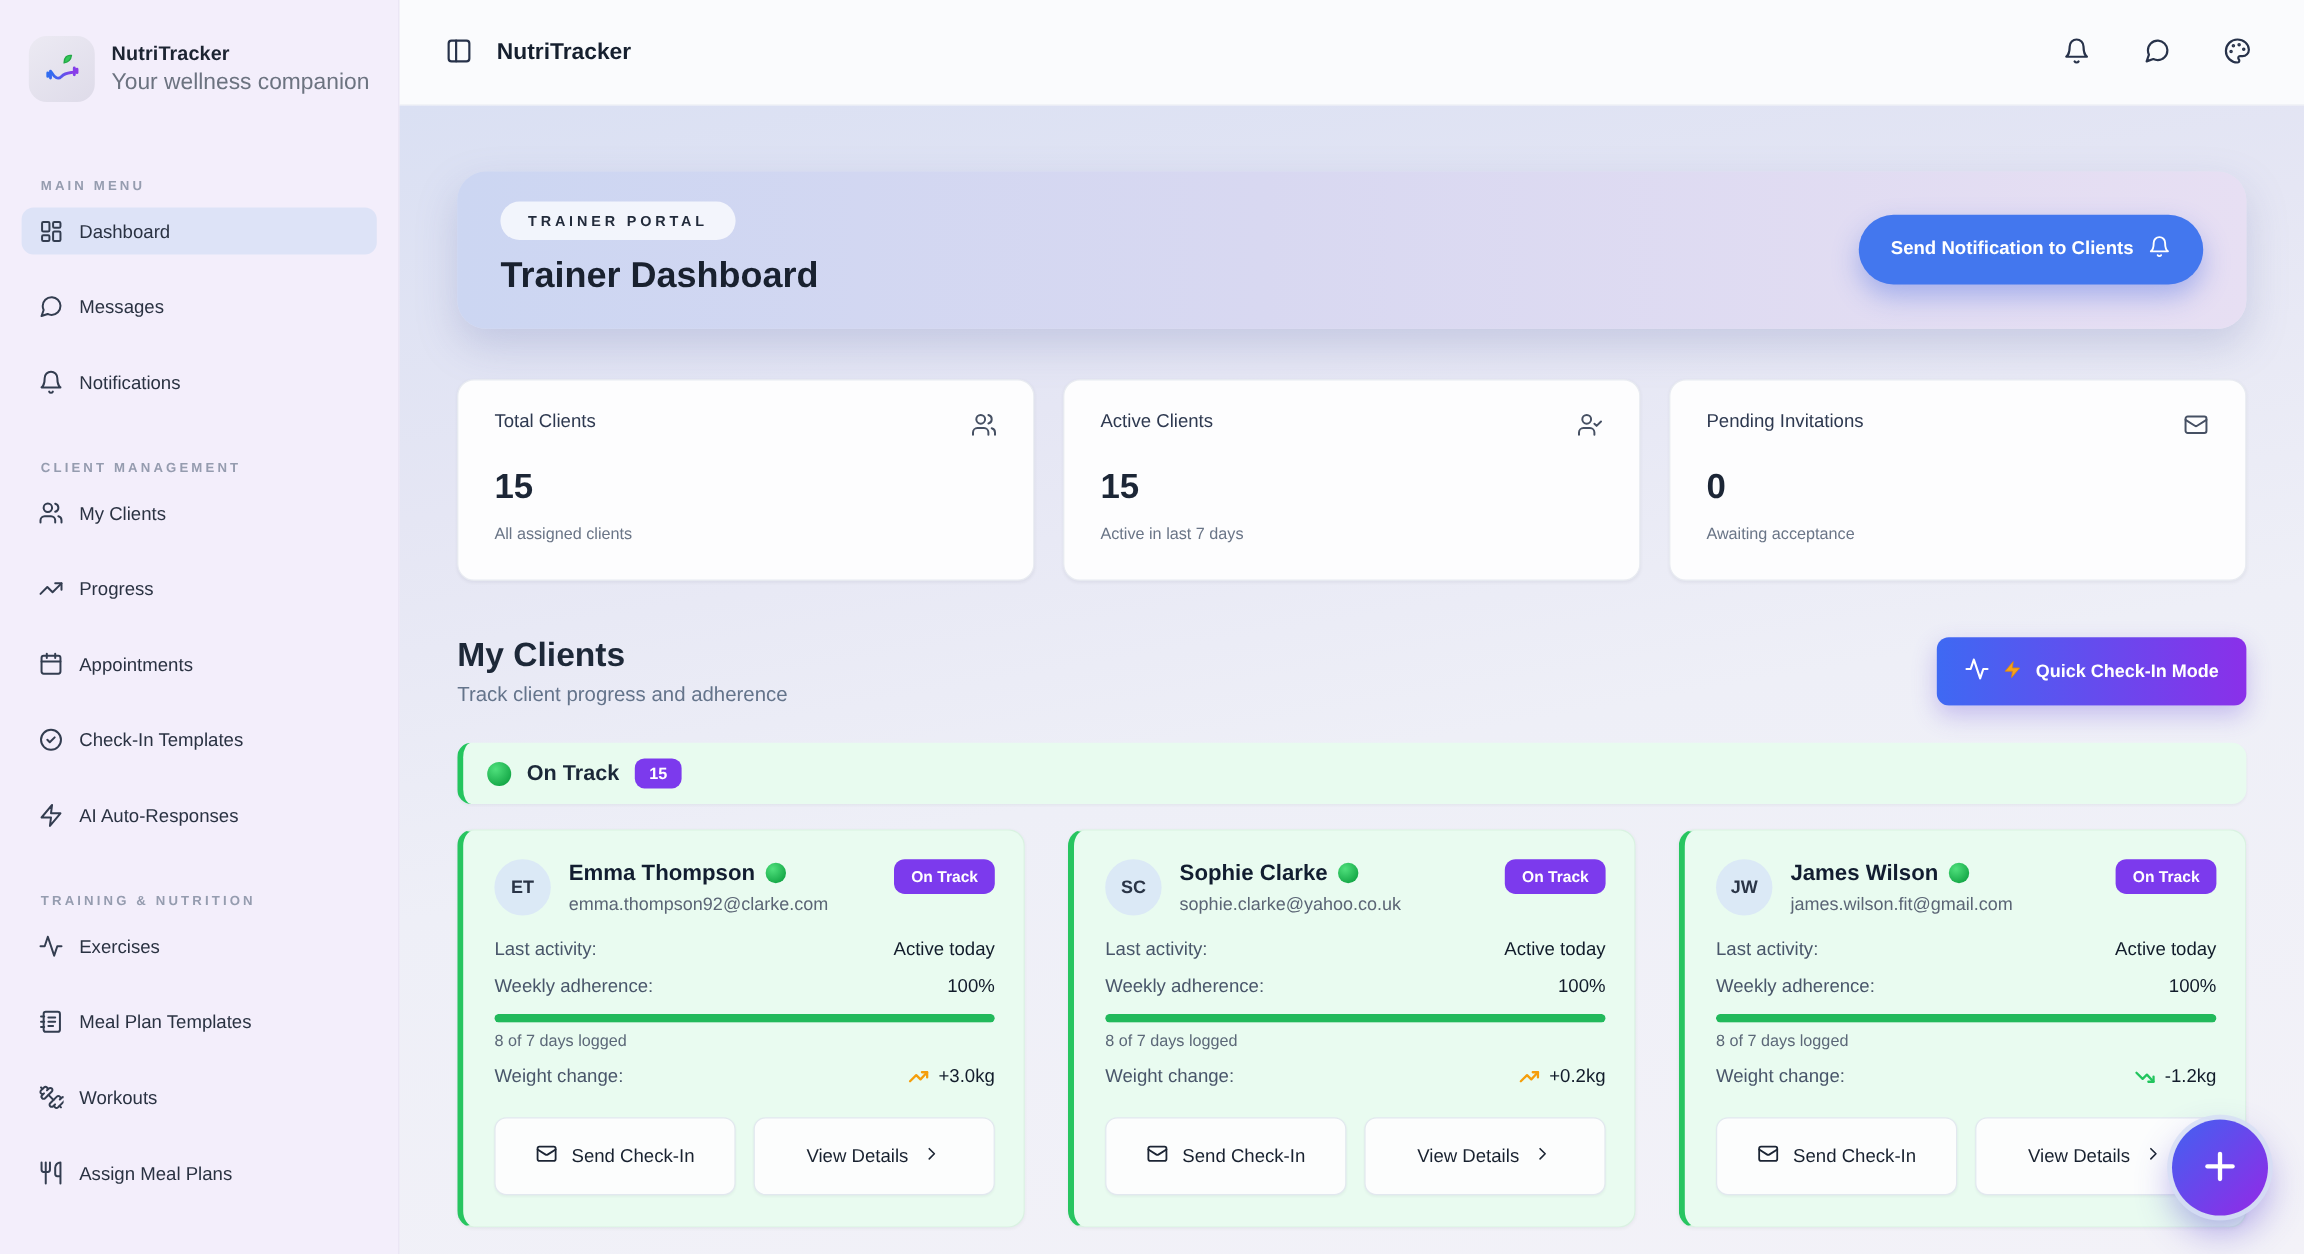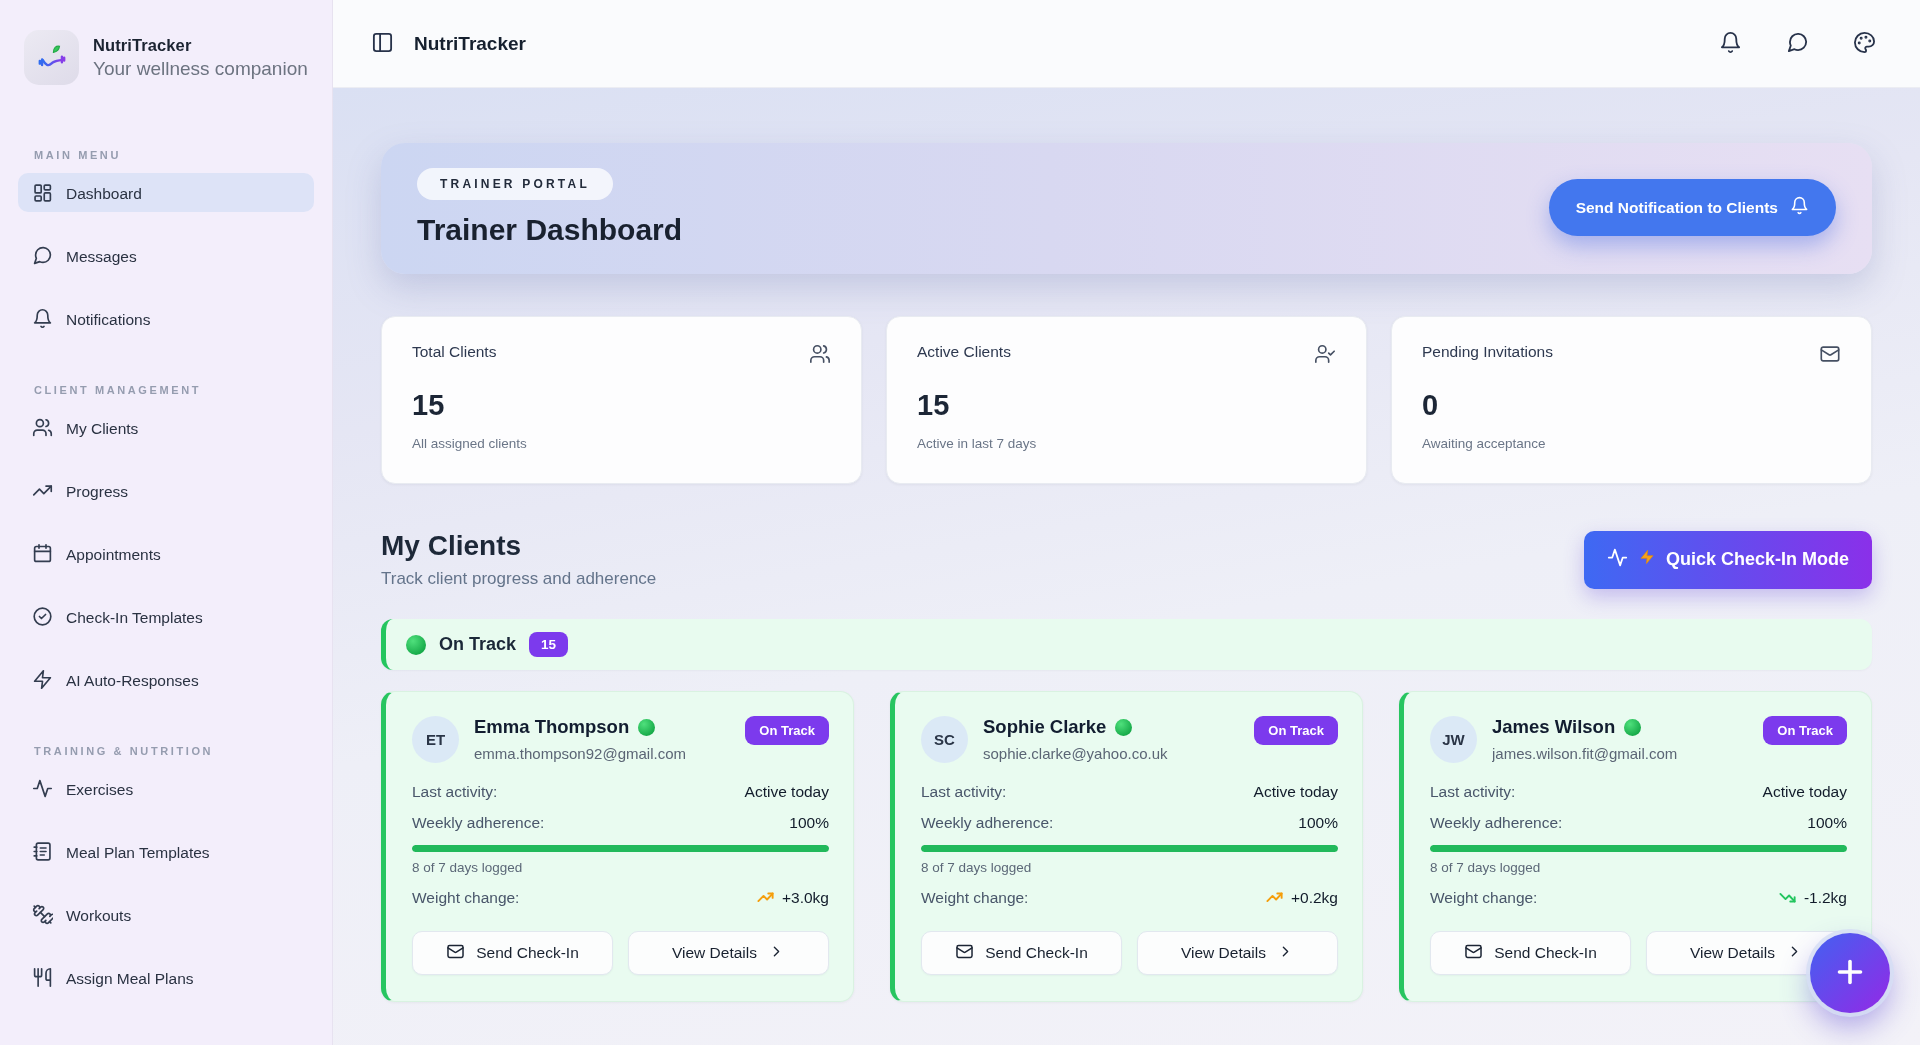--- a/index.html
+++ b/index.html
@@ -107,21 +107,21 @@
   .stat-sub { font-size: 13.5px; color: #6a7587; }
 
   
   .section-head { display: flex; align-items: center; justify-content: space-between; margin-bottom: 30px; }
   .section-title { font-size: 28px; font-weight: 800; color: #1d2838; }
   .section-sub { font-size: 17px; color: #64748b; margin-top: 7px; }
   .quick-btn {
     display: flex; align-items: center; gap: 11px;
     background: linear-gradient(90deg, #3e69f3 0%, #8a30e9 100%);
     border: none; border-radius: 10px; cursor: pointer;
-    color: #fff; font-family: inherit; font-size: 18px; font-weight: 600;
+    color: #fff; font-family: inherit; font-size: 15px; font-weight: 600;
     padding: 16px 23px;
     box-shadow: 0 8px 20px rgba(100,70,220,.3);
   }
   .quick-btn .act svg { width: 21px; height: 21px; stroke: #fff; stroke-width: 2; fill: none; stroke-linecap: round; stroke-linejoin: round; }
   .quick-btn .bolt svg { width: 16px; height: 16px; fill: #f6a21b; stroke: #e08908; stroke-width: 1; }
 
   
   .group-bar {
     background: #e8fbef;
     border-left: 5px solid #24c55e;
@@ -170,21 +170,21 @@
   .crow .rlabel { color: #49566a; }
   .crow .rvalue { color: #121c2b; display: flex; align-items: center; gap: 7px; }
   .progress-track { height: 7px; border-radius: 99px; background: #cdeeda; margin: 4px 0 8px 0; overflow: hidden; }
   .progress-fill { height: 100%; border-radius: 99px; background: #21b95b; }
   .days-logged { font-size: 13.5px; color: #5c6878; margin-bottom: 11px; }
   .trend svg { width: 19px; height: 19px; fill: none; stroke-width: 2.4; stroke-linecap: round; stroke-linejoin: round; display: block; }
   .trend.up svg { stroke: #f59e0b; }
   .trend.down svg { stroke: #22c55e; }
   .cbtns { display: flex; gap: 15px; margin-top: 24px; }
   .cbtn {
-    flex: 1; height: 44px;
+    flex: 1; height: 65px;
     background: #fcfdfd; border: 1px solid #e2e8ef; border-radius: 10px;
     display: flex; align-items: center; justify-content: center; gap: 11px;
     font-family: inherit; font-size: 15.5px; color: #18212f; cursor: pointer;
     box-shadow: 0 1px 2px rgba(18,28,45,.04);
   }
   .cbtn svg { width: 19px; height: 19px; stroke: #1c2534; stroke-width: 1.9; fill: none; stroke-linecap: round; stroke-linejoin: round; }
   .cbtn .chev svg { width: 17px; height: 17px; }
 
   
   .fab {
@@ -485,21 +485,21 @@
       <section class="cards">
 
         <article class="ccard">
           <div class="ccard-head">
             <div class="avatar">ET</div>
             <div class="idblock">
               <div class="name-row">
                 <span class="cname">Emma Thompson</span>
                 <span class="mini-dot"></span>
               </div>
-              <div class="cemail">emma.thompson92@gmail.com</div>
+              <div class="cemail">emma.thompson92@clarke.com</div>
             </div>
             <span class="track-badge">On Track</span>
           </div>
           <div class="crow">
               <span class="rlabel">Last activity:</span>
               <span class="rvalue">Active today</span>
             </div>
           <div class="crow">
               <span class="rlabel">Weekly adherence:</span>
               <span class="rvalue">100%</span>

